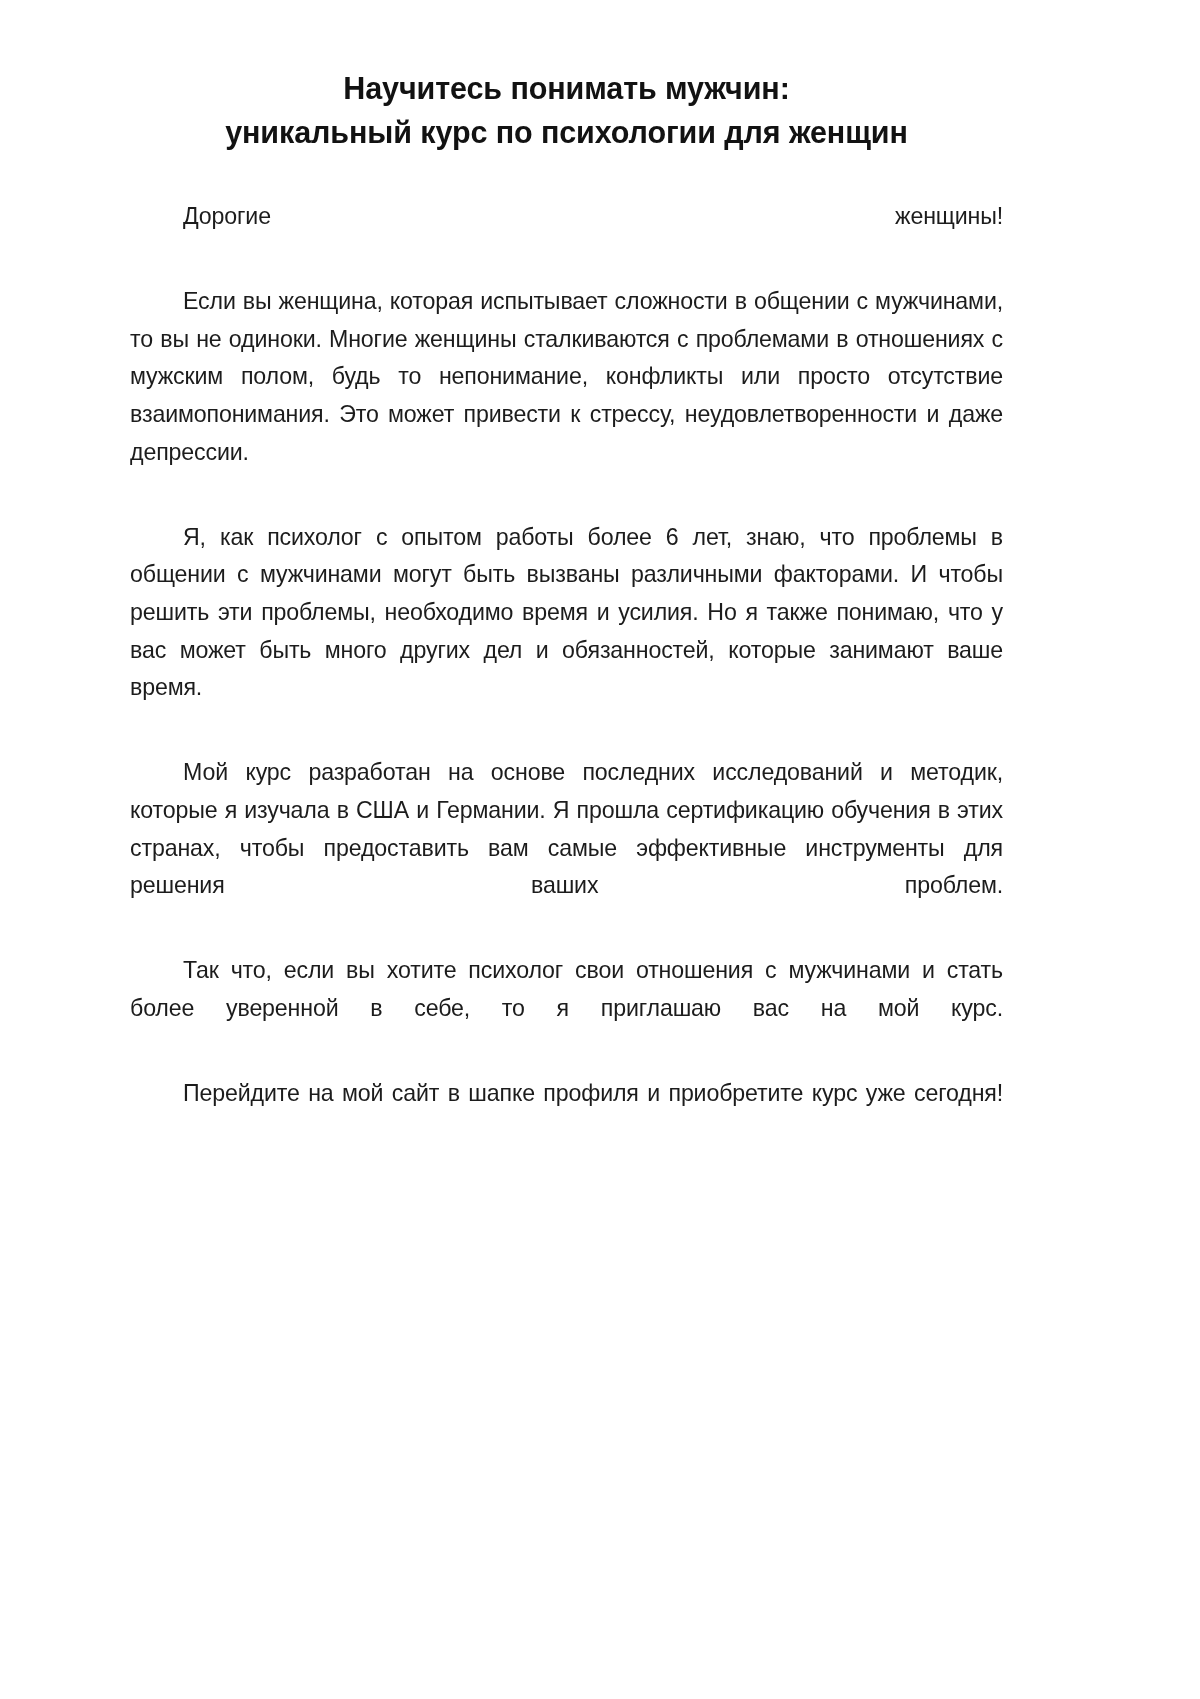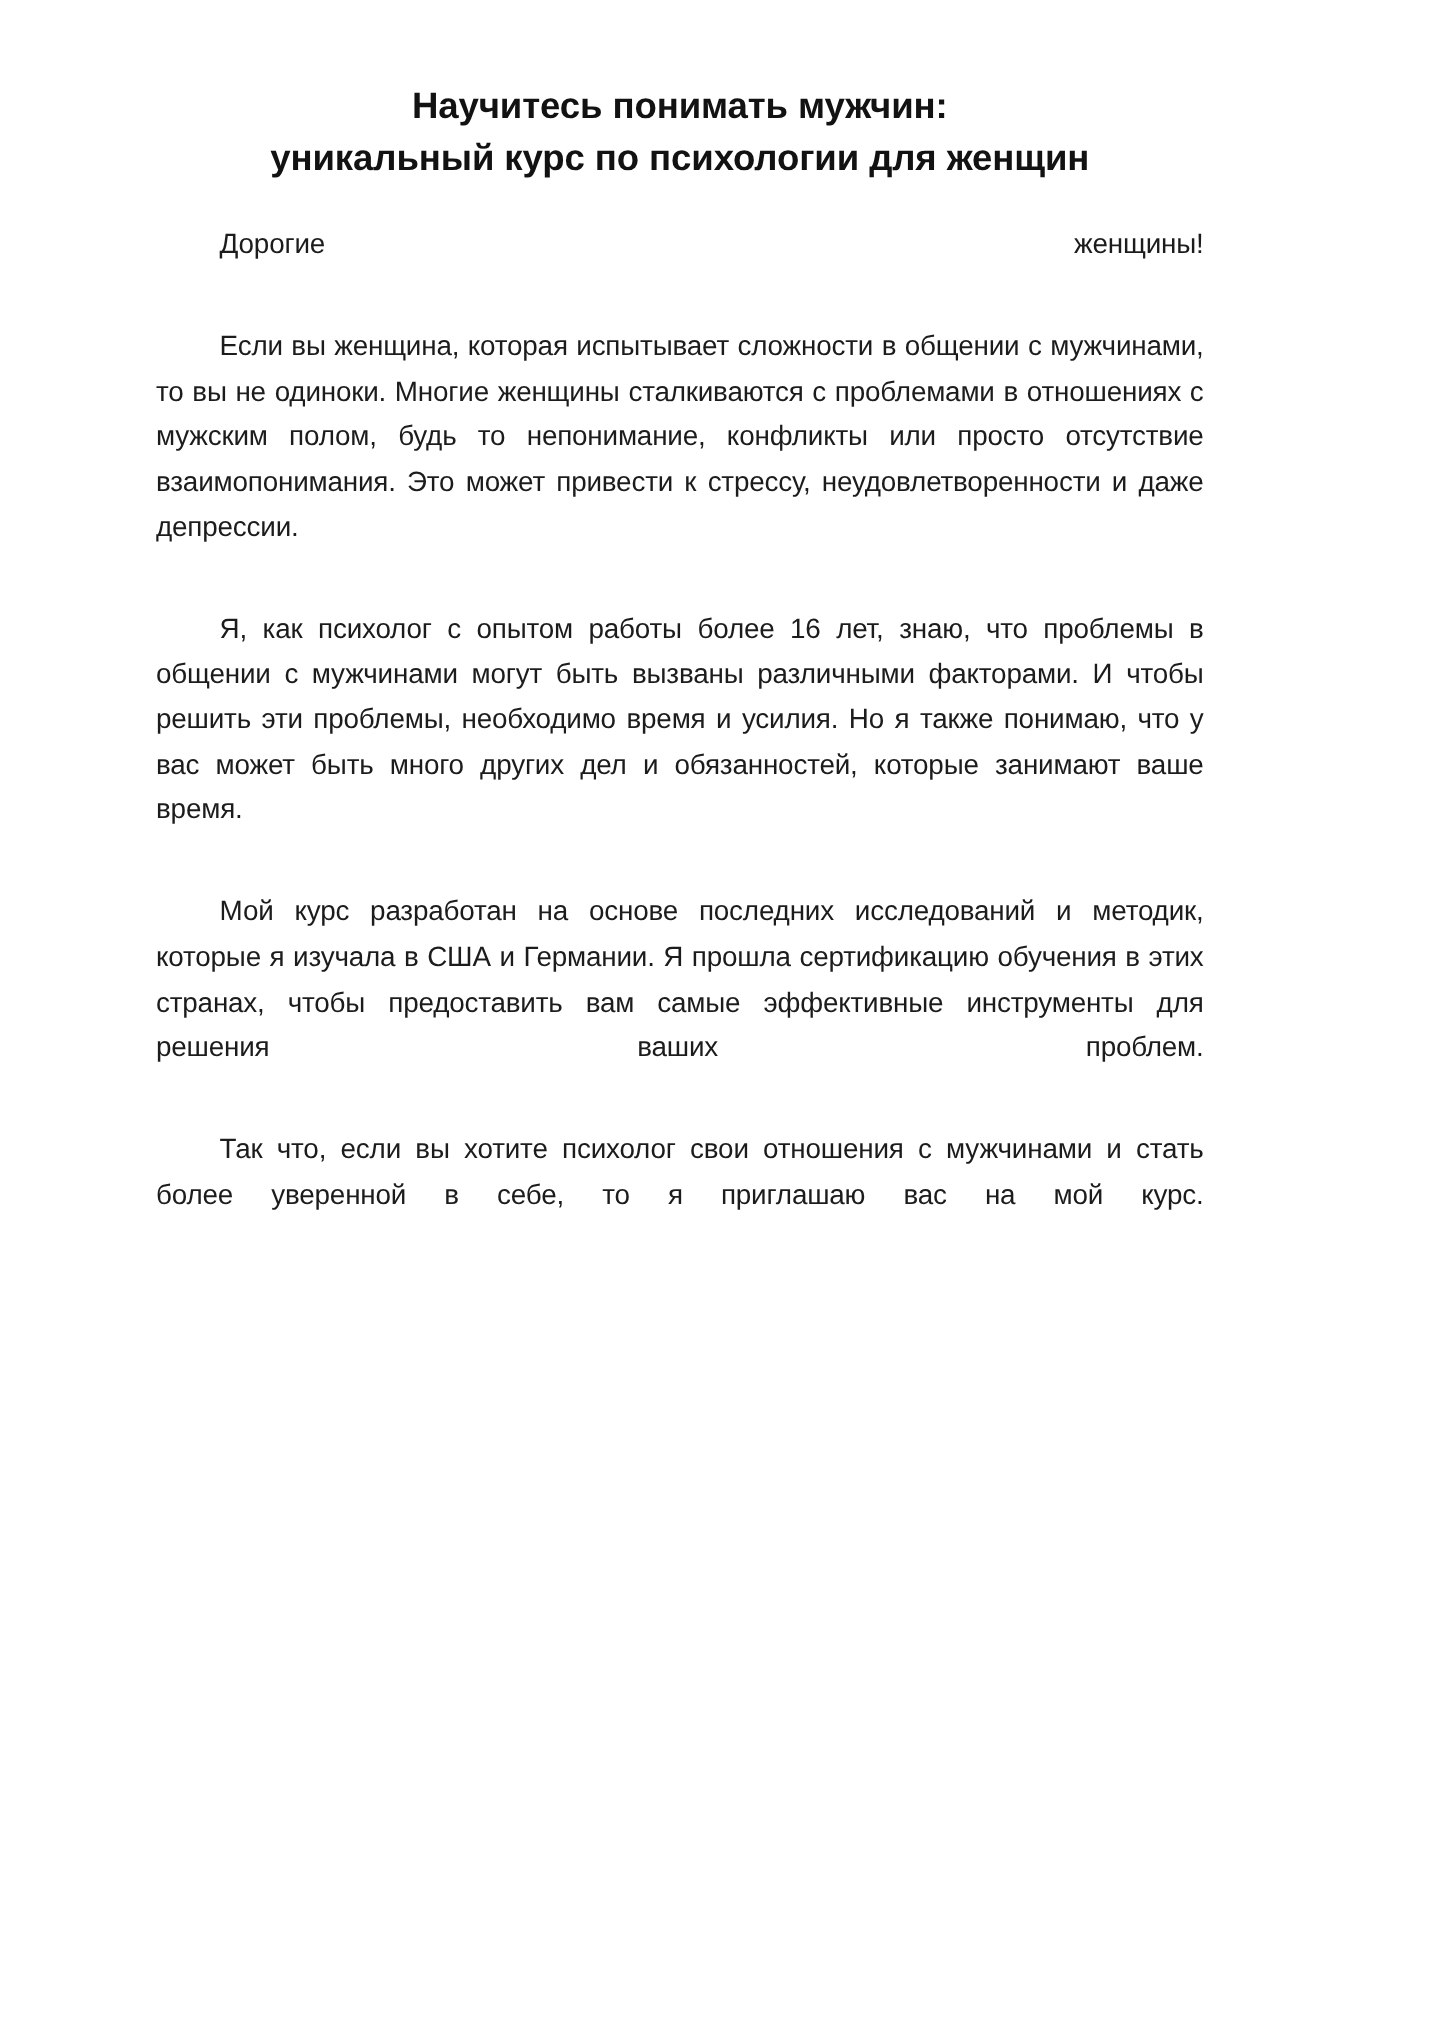--- a/index.html
+++ b/index.html
@@ -43,21 +43,21 @@
     letter-spacing: -0.1px;
     color: #121212;
   }
 
   .doc-title .title-line {
     display: block;
     white-space: nowrap;
   }
 
   .paragraphs {
-    margin-top: 31px;
+    margin-top: 44px;
   }
 
   .doc-paragraph {
     margin: 0 0 10px 0;
     text-align: justify;
     text-justify: inter-word;
     text-indent: 53px;
     font-size: 23.2px;
     line-height: 37.6px;
     letter-spacing: -0.15px;
@@ -85,20 +85,21 @@
   <div class="doc-body">
 
     <h1 class="doc-title">
       <span class="title-line">Научитесь понимать мужчин:</span>
       <span class="title-line">уникальный курс по психологии для женщин</span>
     </h1>
 
     <div class="paragraphs">
       <p class="doc-paragraph">Дорогие женщины!</p>
       <p class="doc-paragraph">Если вы женщина, которая испытывает сложности в общении с мужчинами, то вы не одиноки. Многие женщины сталкиваются с проблемами в отношениях с мужским полом, будь то непонимание, конфликты или просто отсутствие взаимопонимания. Это может привести к стрессу, неудовлетворенности и даже депрессии.</p>
-      <p class="doc-paragraph">Я, как психолог с опытом работы более 16 лет, знаю, что проблемы в общении с мужчинами могут быть вызваны различными факторами. И чтобы решить эти проблемы, необходимо время и усилия. Но я также понимаю, что у вас может быть много других дел и обязанностей, которые занимают ваше время.</p>
+      <p class="doc-paragraph">Я, как психолог с опытом работы более 6 лет, знаю, что проблемы в общении с мужчинами могут быть вызваны различными факторами. И чтобы решить эти проблемы, необходимо время и усилия. Но я также понимаю, что у вас может быть много других дел и обязанностей, которые занимают ваше время.</p>
       <p class="doc-paragraph">Мой курс разработан на основе последних исследований и методик, которые я изучала в США и Германии. Я прошла сертификацию обучения в этих странах, чтобы предоставить вам самые эффективные инструменты для решения ваших проблем.</p>
       <p class="doc-paragraph">Так что, если вы хотите психолог свои отношения с мужчинами и стать более уверенной в себе, то я приглашаю вас на мой курс.</p>
+      <p class="doc-paragraph">Перейдите на мой сайт в шапке профиля и приобретите курс уже сегодня!</p>
     </div>
 
   </div>
 
 </div>
 
 </body></html>

